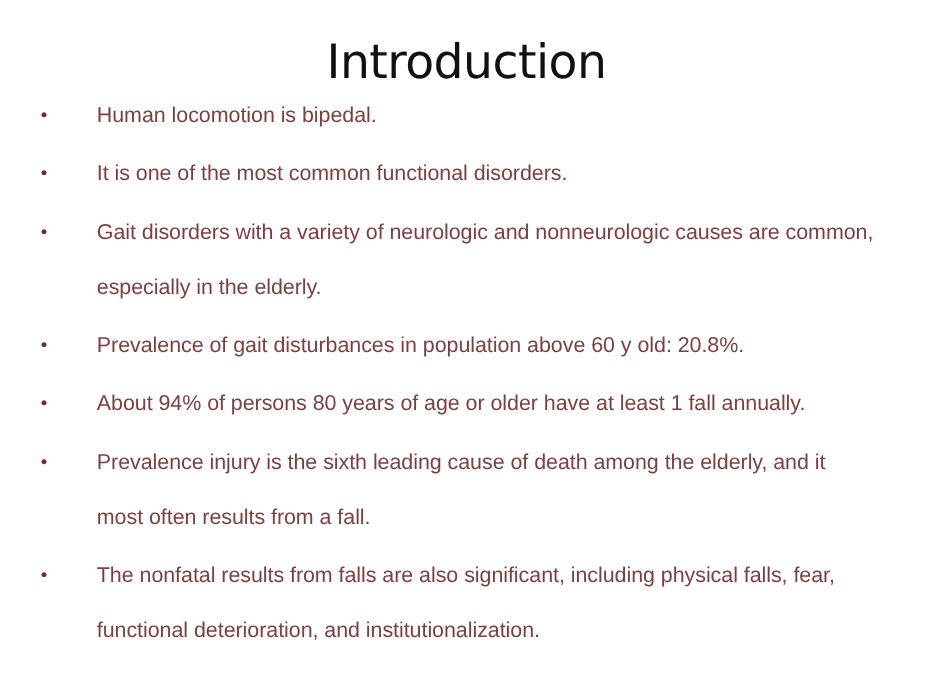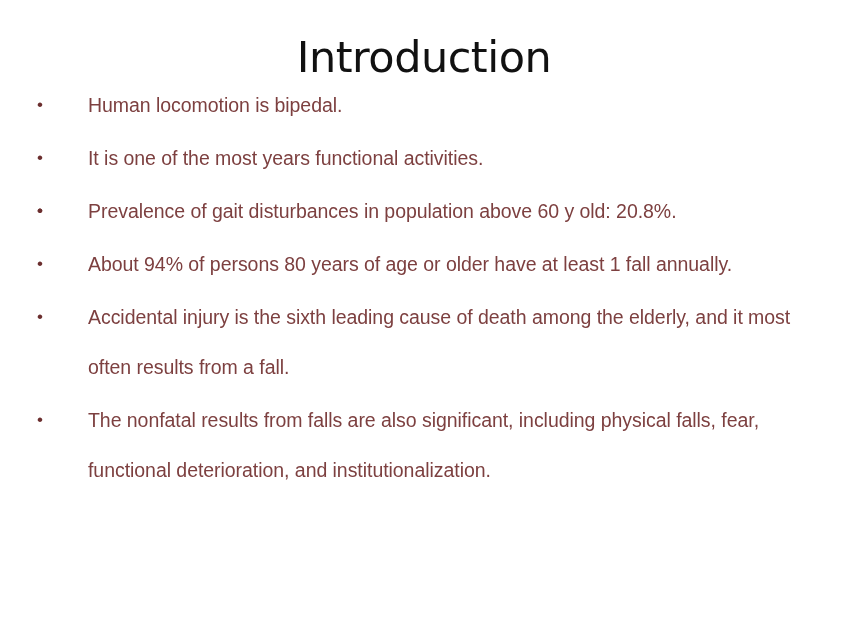--- a/index.html
+++ b/index.html
@@ -78,40 +78,41 @@
 
   <ul id="bullet-list">
 
     <li class="bullet-item">
       <span class="bullet-marker">•</span>
       <span class="bullet-text">Human locomotion is bipedal.</span>
     </li>
 
     <li class="bullet-item">
       <span class="bullet-marker">•</span>
-      <span class="bullet-text">It is one of the most years functional activities.</span>
+      <span class="bullet-text">It is one of the most common functional disorders.</span>
     </li>
 
     <li class="bullet-item">
       <span class="bullet-marker">•</span>
+      <span class="bullet-text">Gait disorders with a variety of neurologic and nonneurologic causes are common, especially in the elderly.</span>
     </li>
 
     <li class="bullet-item">
       <span class="bullet-marker">•</span>
       <span class="bullet-text">Prevalence of gait disturbances in population above 60 y old: 20.8%.</span>
     </li>
 
     <li class="bullet-item">
       <span class="bullet-marker">•</span>
       <span class="bullet-text">About 94% of persons 80 years of age or older have at least 1 fall annually.</span>
     </li>
 
     <li class="bullet-item">
       <span class="bullet-marker">•</span>
-      <span class="bullet-text">Accidental injury is the sixth leading cause of death among the elderly, and it most often results from a fall.</span>
+      <span class="bullet-text">Prevalence injury is the sixth leading cause of death among the elderly, and it most often results from a fall.</span>
     </li>
 
     <li class="bullet-item">
       <span class="bullet-marker">•</span>
       <span class="bullet-text">The nonfatal results from falls are also significant, including physical falls, fear, functional deterioration, and institutionalization.</span>
     </li>
 
   </ul>
 </div>
 

